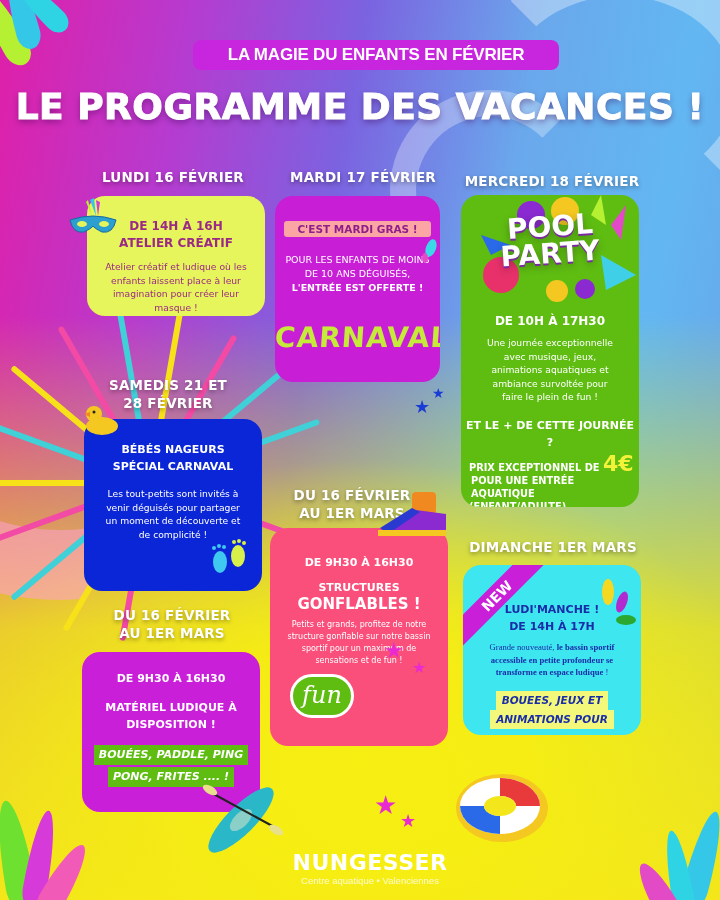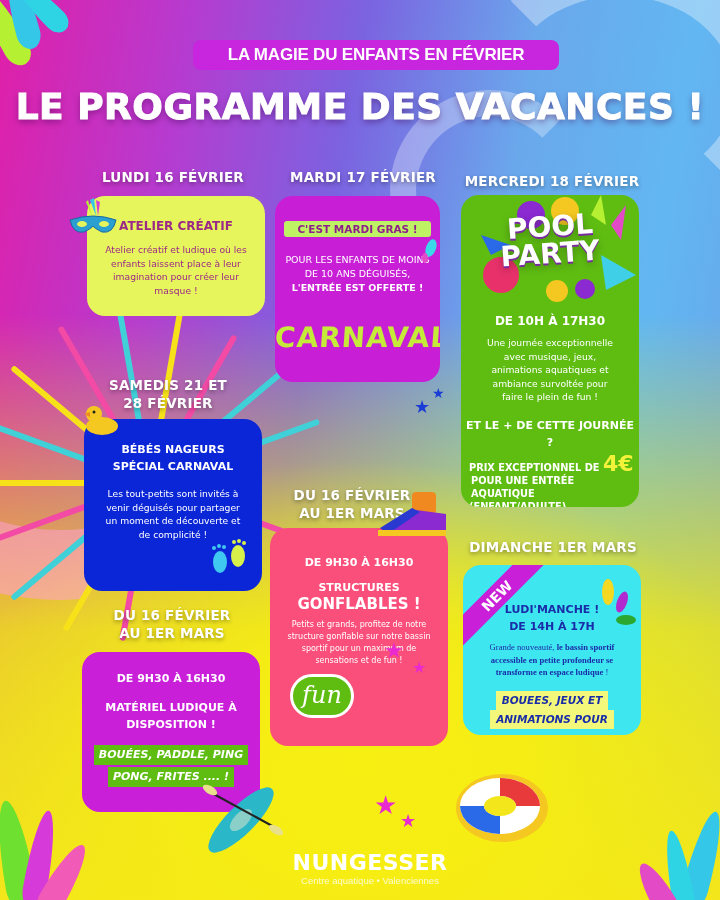--- a/index.html
+++ b/index.html
@@ -55,21 +55,21 @@
 
   
   .card-lime { background: #e7f55c; color: #9b2a86; }
   .card-magenta { background: #c81ed6; color: #fff; }
   .card-green { background: #5fbd12; color: #fff; }
   .card-blue { background: #0b26d6; color: #fff; }
   .card-pink { background: #fa4f7a; color: #fff; }
   .card-purple { background: #c91fd9; color: #fff; }
   .card-cyan { background: #3ee6f0; color: #1a2da8; }
 
-  .hl-yellow { background: #bef264; color: #8e1f8a; display: inline-block; padding: 2px 13px; border-radius: 3px; font-weight: 700; font-size: 10.5px; }
+  .hl-yellow { background: #fca5a5; color: #8e1f8a; display: inline-block; padding: 2px 13px; border-radius: 3px; font-weight: 700; font-size: 10.5px; }
   .hl-green { background: #5fbd12; color: #fff; display: inline-block; padding: 2px 5px; font-weight: 700; font-style: italic; font-size: 11px; line-height: 16px; }
   .hl-lightyellow { background: #f3f77a; color: #1a2da8; display: inline-block; padding: 2px 6px; font-weight: 700; font-style: italic; font-size: 12px; line-height: 19px; }
 
   .carnaval-word {
     font-family: "DejaVu Sans", sans-serif; font-weight: 700; font-size: 28px; color: #c6ea3a;
     letter-spacing: 1px; transform: skewX(-4deg);
   }
   .pool-party {
     font-family: "DejaVu Sans", sans-serif; font-weight: 900; color: #fff; font-size: 28px; line-height: 27px;
     text-shadow: 0 2px 0 #7a2aa0, 0 4px 8px rgba(0,0,0,0.3);
@@ -141,20 +141,21 @@
   <div>DU 16 FÉVRIER</div>
   <div>AU 1ER MARS</div>
 </div>
 <div class="day-label" style="left:92px; top:606px; width:160px;">
   <div>DU 16 FÉVRIER</div>
   <div>AU 1ER MARS</div>
 </div>
 <div class="day-label" style="left:468px; top:538px; width:170px;">DIMANCHE 1ER MARS</div>
 
 <div class="card card-lime" style="left:87px; top:196px; width:178px; height:120px; padding-top:22px;">
+  <div class="c-time">DE 14H À 16H</div>
   <div class="c-time">ATELIER CRÉATIF</div>
   <div class="c-body" style="padding: 8px 18px 0;">Atelier créatif et ludique où les enfants laissent place à leur imagination pour créer leur masque !</div>
 </div>
 <div style="position:absolute; left:68px; top:198px; width:50px; height:40px;">
   <svg width="50" height="40" viewBox="0 0 50 40">
     <path d="M20 2 L24 18 L18 4 Z" fill="#b6f032"></path>
     <path d="M26 0 L28 18 L22 2 Z" fill="#34c7e8"></path>
     <path d="M32 4 L30 18 L28 2 Z" fill="#d63ad8"></path>
     <path d="M2 22 Q25 14 48 22 Q45 36 34 34 Q26 30 25 28 Q24 30 16 34 Q5 36 2 22Z" fill="#2a9fd0" stroke="#1a6aa0" stroke-width="1"></path>
     <ellipse cx="14" cy="26" rx="5" ry="3" fill="#e7f55c"></ellipse>

